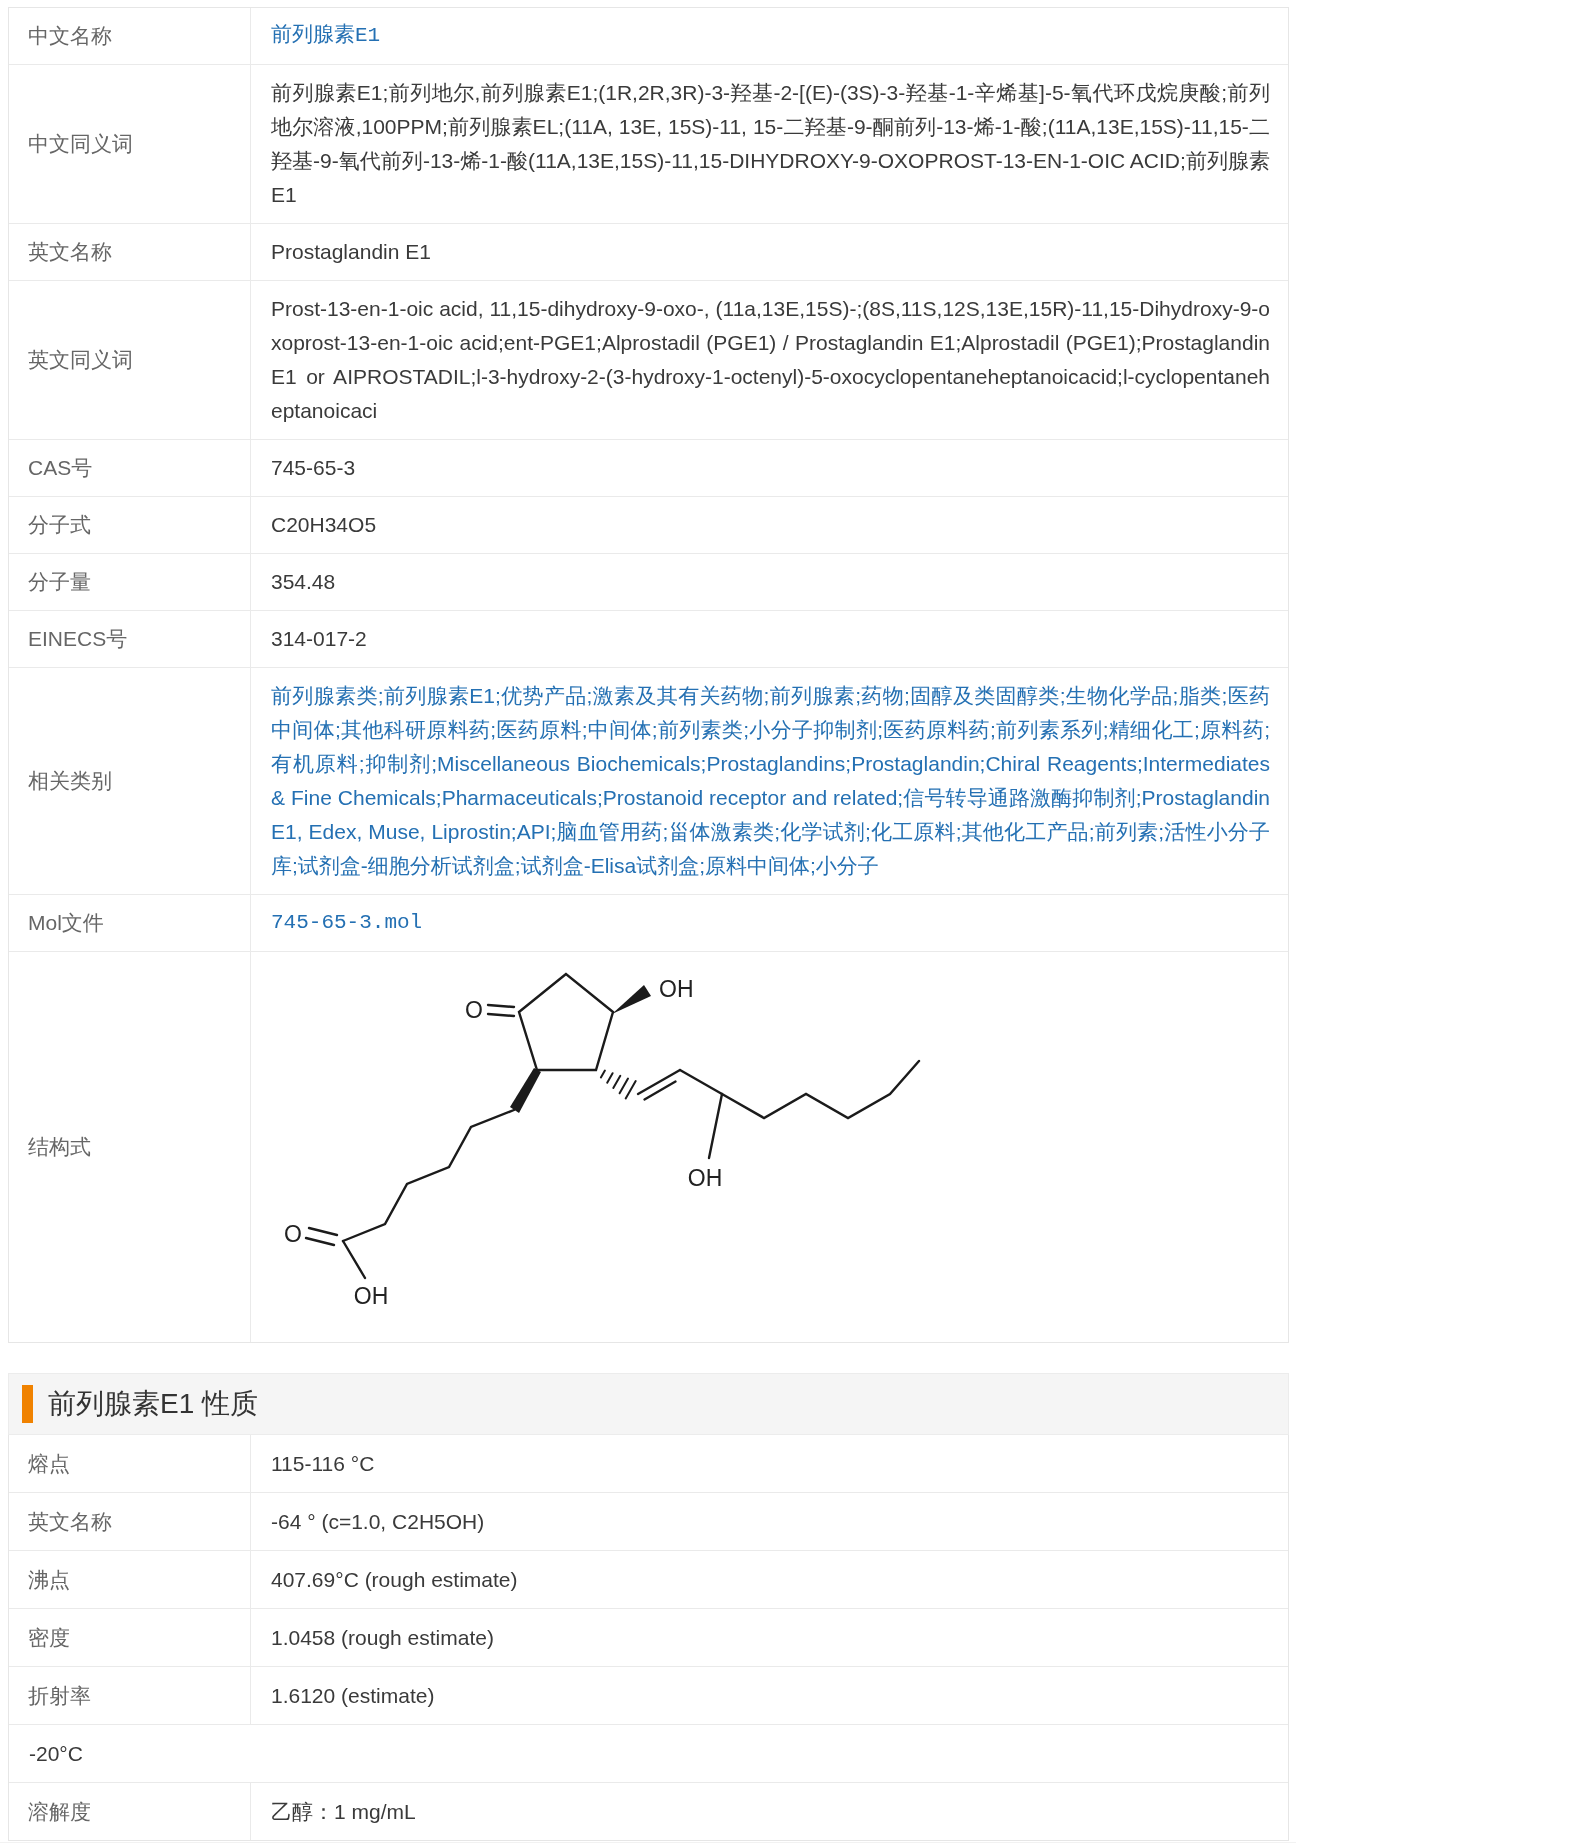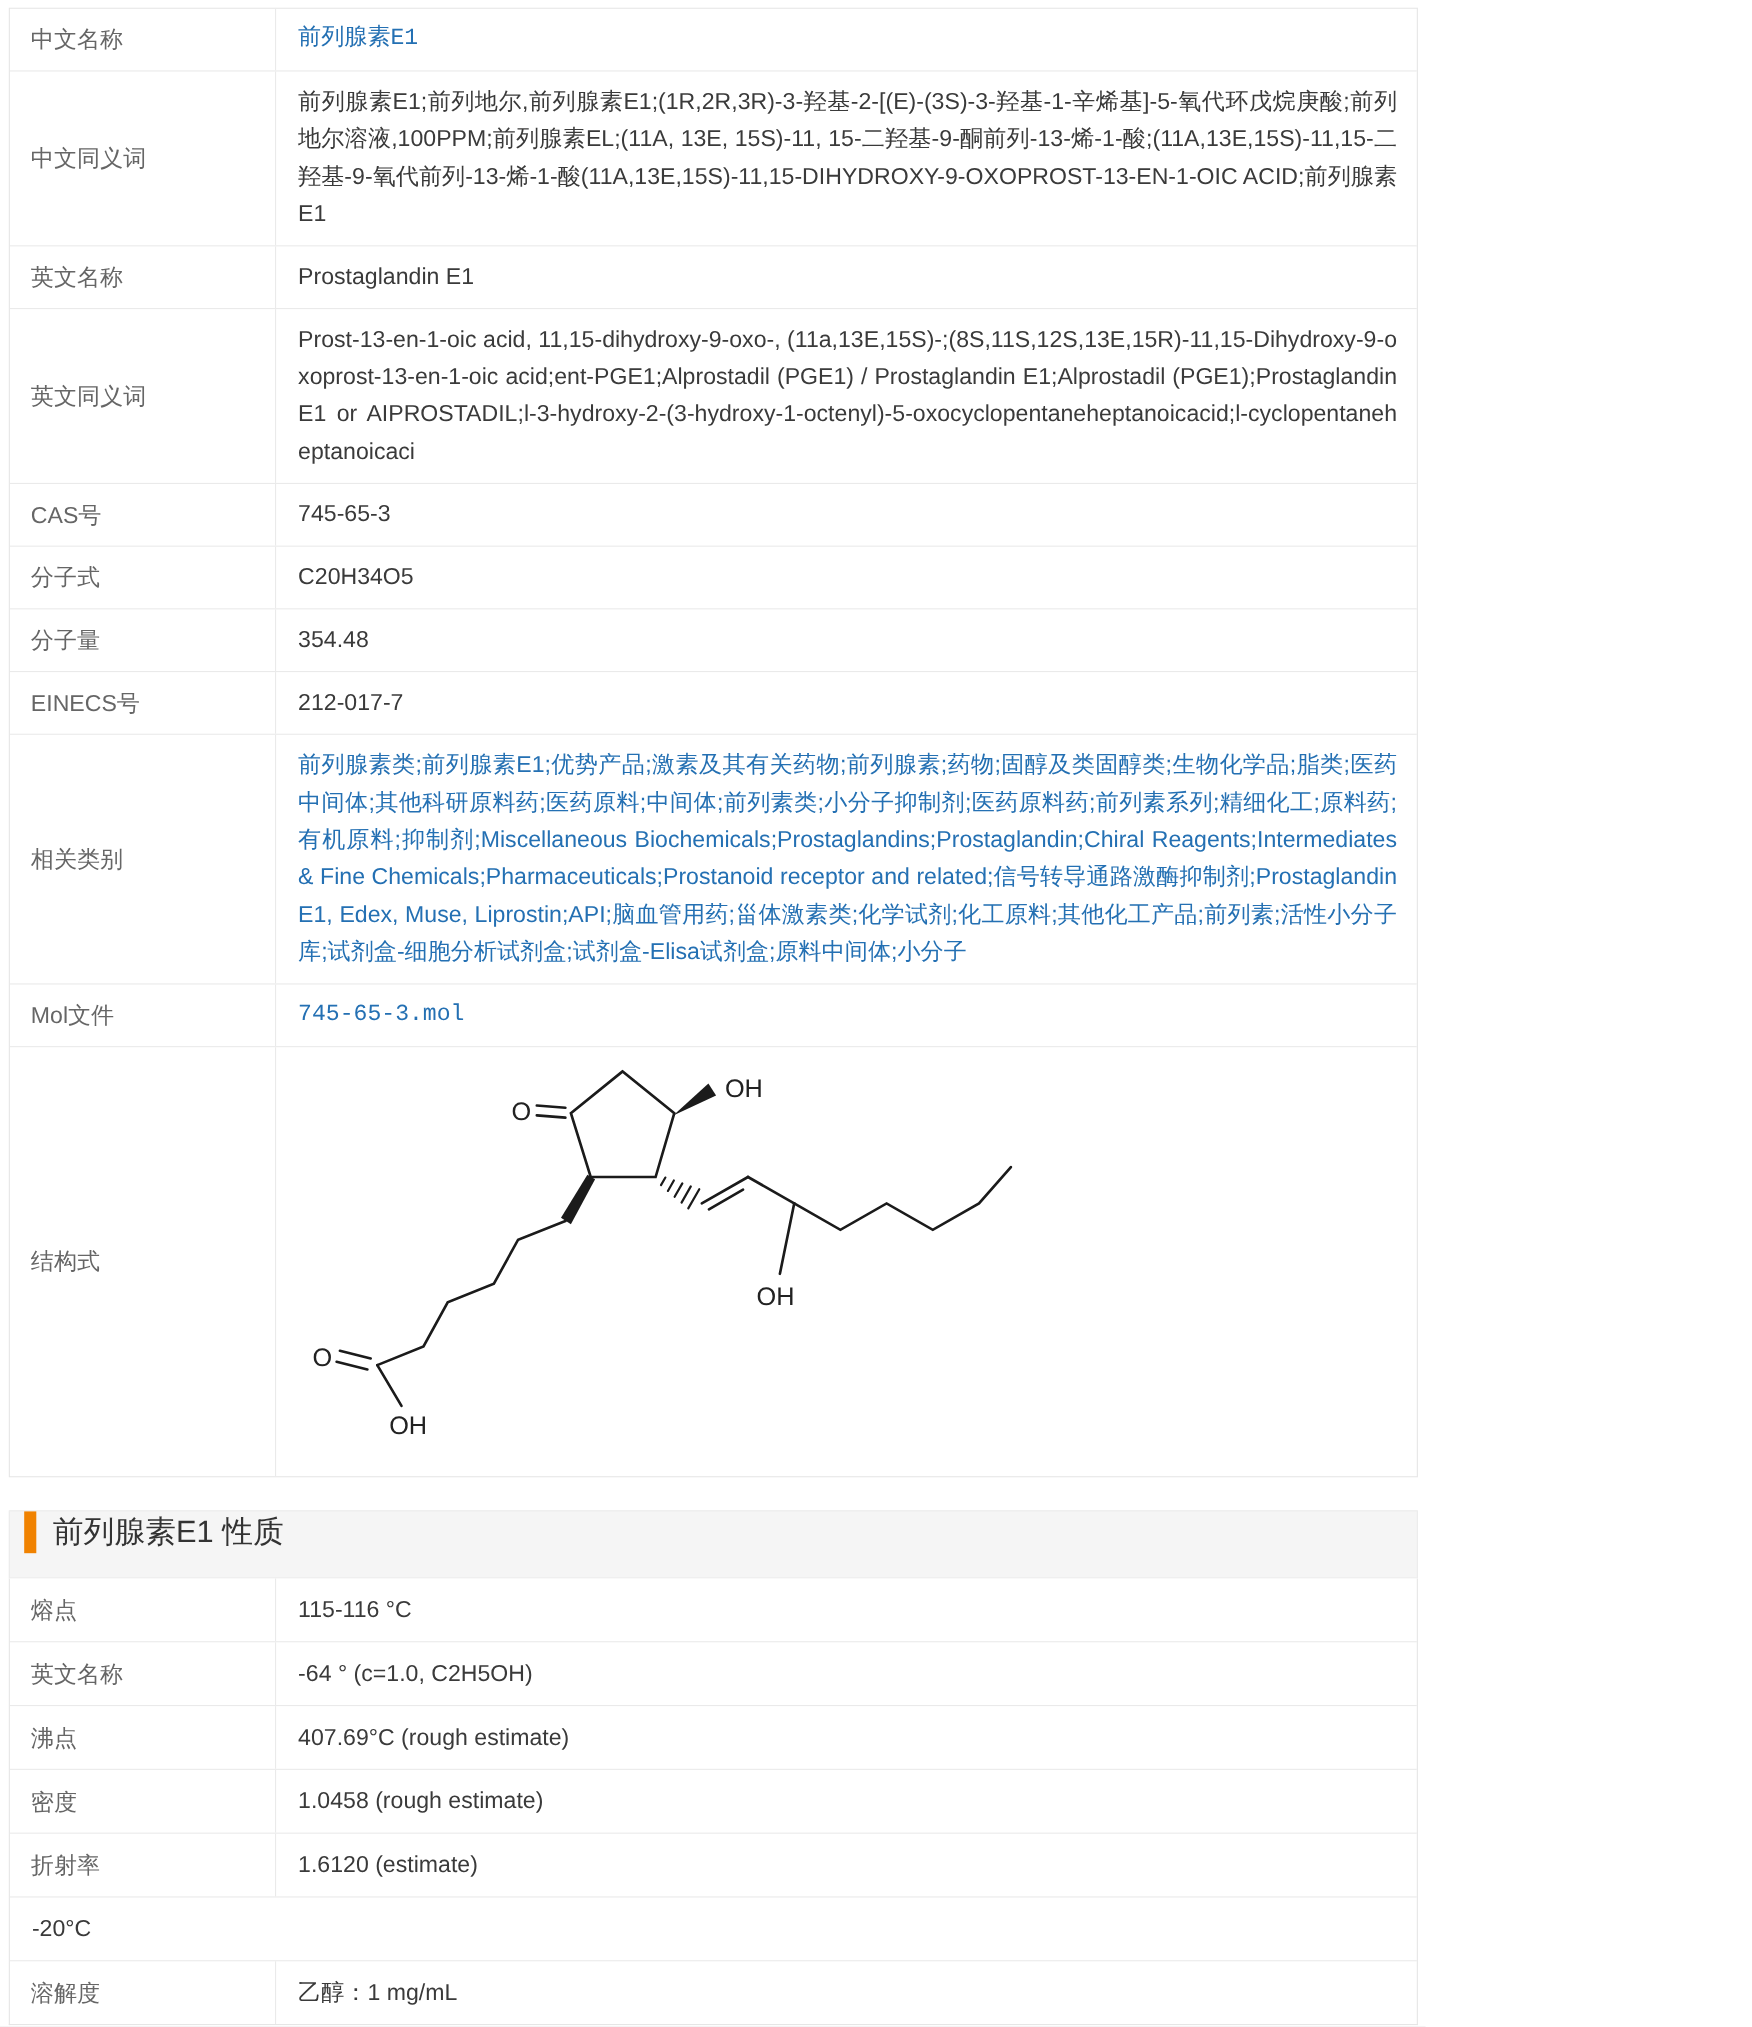--- a/index.html
+++ b/index.html
@@ -52,21 +52,21 @@
   
   .structure-cell{align-items:flex-start;padding-top:8px;padding-bottom:8px;min-height:390px;}
   .structure-svg{display:block;}
   
   .section-header{
     margin:30px 7px 0 8px;
     height:62px;
     background:#f5f5f5;
     border:1px solid #ececec;
     display:flex;
-    align-items:flex-start;
+    align-items:center;
     box-sizing:border-box;
   }
   .accent-bar{
     width:11px;
     height:38px;
     background:#f08200;
     margin-left:13px;
     margin-right:15px;
     flex:0 0 11px;
   }
@@ -137,21 +137,21 @@
     <div class="row">
       <div class="cell-label">分子量</div>
       <div class="cell-value">
         <span class="txt">354.48</span>
       </div>
     </div>
 
     <div class="row">
       <div class="cell-label">EINECS号</div>
       <div class="cell-value">
-        <span class="txt">212-017-7</span>
+        <span class="txt">314-017-2</span>
       </div>
     </div>
 
     <div class="row">
       <div class="cell-label">相关类别</div>
       <div class="cell-value justify">
         <div class="txt link-block">前列腺素类;前列腺素E1;优势产品;激素及其有关药物;前列腺素;药物;固醇及类固醇类;生物化学品;脂类;医药中间体;其他科研原料药;医药原料;中间体;前列素类;小分子抑制剂;医药原料药;前列素系列;精细化工;原料药;有机原料;抑制剂;Miscellaneous Biochemicals;Prostaglandins;Prostaglandin;Chiral Reagents;Intermediates &amp; Fine Chemicals;Pharmaceuticals;Prostanoid receptor and related;信号转导通路激酶抑制剂;Prostaglandin E1, Edex, Muse, Liprostin;API;脑血管用药;甾体激素类;化学试剂;化工原料;其他化工产品;前列素;活性小分子库;试剂盒-细胞分析试剂盒;试剂盒-Elisa试剂盒;原料中间体;小分子</div>
       </div>
     </div>
 

